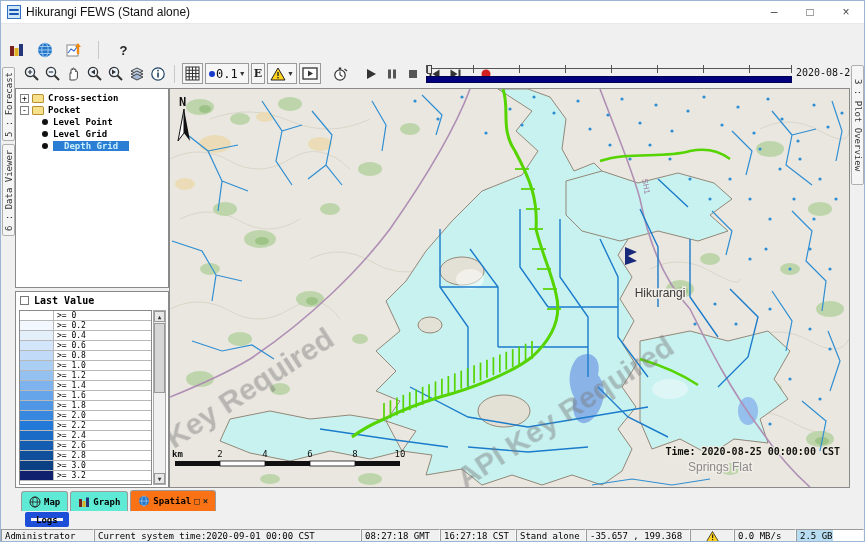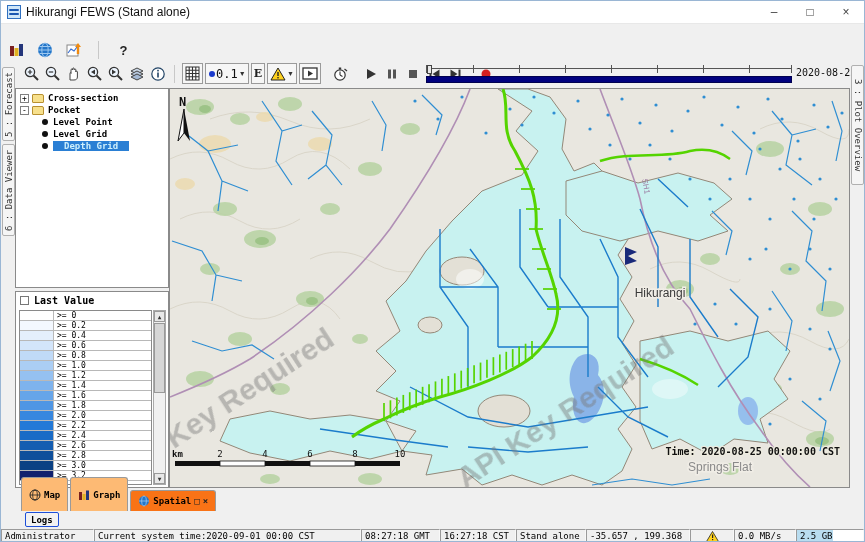--- a/index.html
+++ b/index.html
@@ -72,27 +72,27 @@
   .legscroll{position:absolute;right:2px;top:18px;width:13px;bottom:2px;background:#f0f0f0;border:1px solid #aaa;}
   .sbtn{position:absolute;left:0;width:11px;height:11px;background:#e8e8e8;border:1px solid #999;
         font-size:6px;display:flex;align-items:center;justify-content:center;color:#333;}
   .sthumb{position:absolute;left:0;top:12px;width:11px;height:70px;background:#d6d6d6;border:1px solid #999;}
   
   .map-wrap{position:absolute;left:168px;top:87px;width:681px;height:400px;border:1px solid #8a8a8a;background:#e9e7e0;}
   
   .tabsrow{position:absolute;left:0;top:487px;width:100%;height:23px;background:#f0f0f0;display:flex;
            align-items:flex-end;padding-left:20px;gap:2px;}
   .btab{display:flex;align-items:center;gap:3px;border:1px solid #9a9a9a;border-bottom:none;
-        border-radius:3px 3px 0 0;background:#fdba74;height:34px;padding:0 7px;
+        border-radius:3px 3px 0 0;background:#5eead4;height:20px;padding:0 7px;
         font-family:"DejaVu Sans Mono",monospace;font-size:9px;font-weight:bold;color:#000;}
   .btab.active{background:#f97316;height:21px;}
   .tabglyph{font-size:9px;color:#222;line-height:9px;}
   .logsrow{position:absolute;left:0;top:510px;width:100%;height:18px;background:#f0f0f0;}
   .logsbtn{position:absolute;left:24px;top:1px;height:15px;padding:0 5px;background:#f2f2f2;
-           border:1px solid #1d4ed8;border-radius:2px;font-family:"DejaVu Sans Mono",monospace;
+           border:6px solid #1d4ed8;border-radius:2px;font-family:"DejaVu Sans Mono",monospace;
            font-size:9px;font-weight:bold;display:flex;align-items:center;}
   
   .statusbar{position:absolute;left:0;top:528px;width:100%;height:14px;background:#f0f0f0;
              display:flex;font-family:"DejaVu Sans Mono",monospace;font-size:9px;color:#000;}
   .scell{height:14px;border:1px solid;border-color:#9a9a9a #f8f8f8 #f8f8f8 #9a9a9a;
          display:flex;align-items:center;padding:0 3px;white-space:nowrap;overflow:hidden;}
   .mem{background:linear-gradient(to right,#b9ddf0 0 55%,#fff 55%);}
 </style>
 </head>
 <body>

